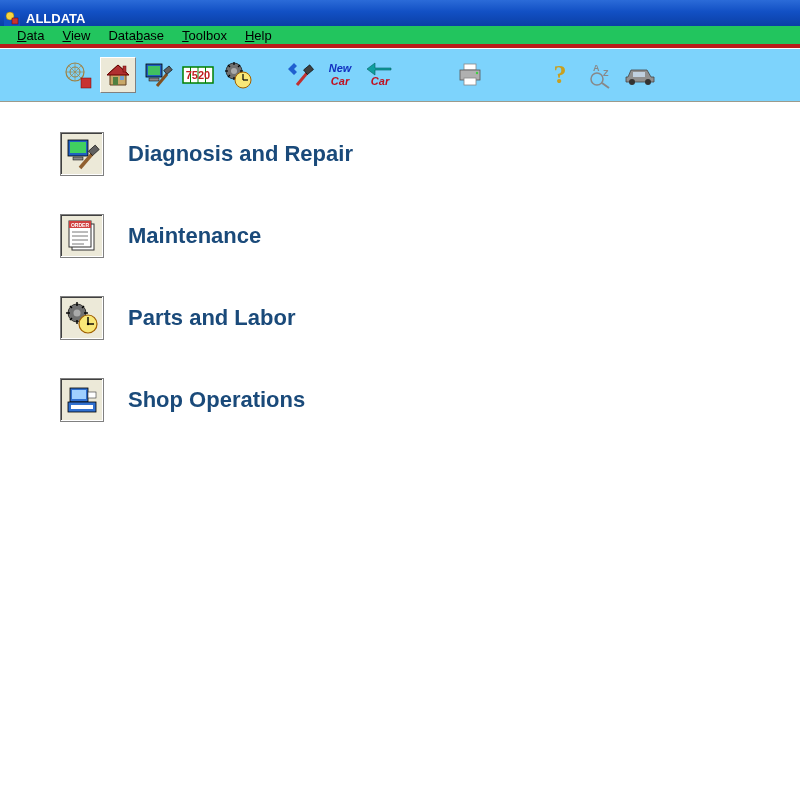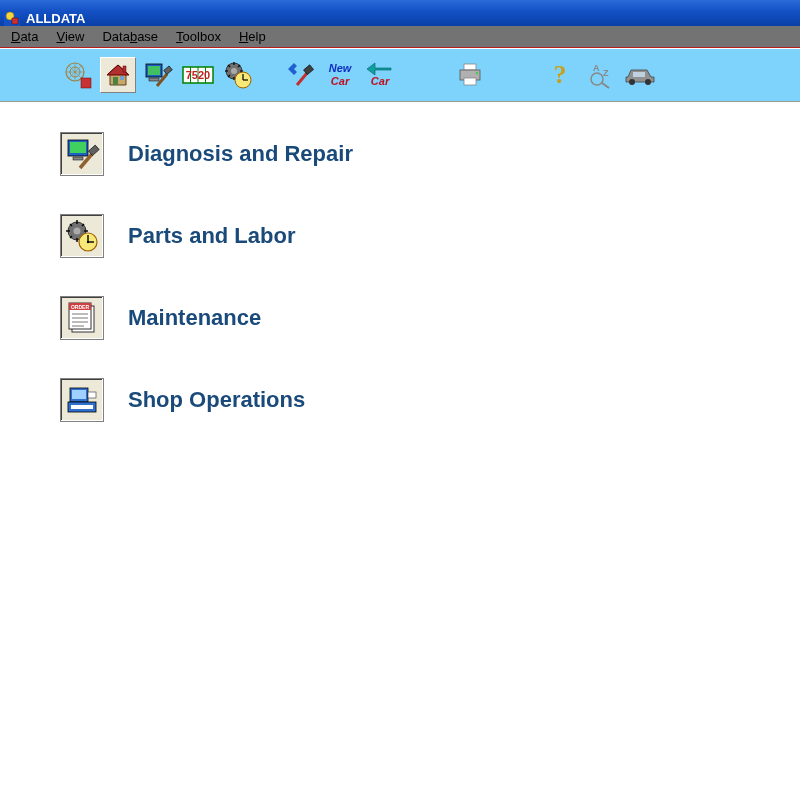--- a/index.html
+++ b/index.html
@@ -21,25 +21,25 @@
     font-weight: bold;
     font-size: 13px;
   }
   .titlebar .app-icon {
     width: 16px; height: 16px;
     margin-right: 6px;
     display: inline-block;
   }
   .menubar {
     height: 22px;
-    background: #737373;
-    border-bottom: 1px solid #b91c1c;
+    background: #22c55e;
+    border-bottom: 4px solid #b91c1c;
     display: flex;
     align-items: center;
-    padding: 0 2px;
+    padding: 0 8px;
     color: #000;
     font-size: 13px;
   }
   .menubar .menu-item {
     padding: 2px 9px;
     cursor: default;
   }
   .menubar .menu-item .ul { text-decoration: underline; }
   .toolbar {
     height: 54px;
@@ -266,20 +266,36 @@
     <div class="icon-box">
       <svg width="36" height="36" viewBox="0 0 36 36">
         <rect x="4" y="4" width="20" height="16" fill="#2060c0" stroke="#000" stroke-width="0.8"></rect>
         <rect x="6" y="6" width="16" height="11" fill="#40d060"></rect>
         <rect x="9" y="21" width="10" height="3" fill="#888" stroke="#000" stroke-width="0.5"></rect>
         <line x1="16" y1="32" x2="28" y2="18" stroke="#906030" stroke-width="3.5"></line>
         <rect x="26" y="13" width="9" height="6" fill="#606060" stroke="#000" stroke-width="0.6" transform="rotate(-42 28 16)"></rect>
       </svg>
     </div>
     <span class="main-link">Diagnosis and Repair</span>
+  </div>
+
+  <div class="main-item">
+    <div class="icon-box">
+      <svg width="36" height="36" viewBox="0 0 36 36">
+        <rect x="8" y="6" width="22" height="26" fill="#fff" stroke="#333" stroke-width="1"></rect>
+        <rect x="5" y="3" width="22" height="26" fill="#fff" stroke="#333" stroke-width="1"></rect>
+        <rect x="5" y="3" width="22" height="7" fill="#d04040"></rect>
+        <text x="16" y="9" text-anchor="middle" font-size="5" fill="#fff" font-weight="bold">ORDER</text>
+        <line x1="8" y1="14" x2="24" y2="14" stroke="#555" stroke-width="0.8"></line>
+        <line x1="8" y1="18" x2="24" y2="18" stroke="#555" stroke-width="0.8"></line>
+        <line x1="8" y1="22" x2="24" y2="22" stroke="#555" stroke-width="0.8"></line>
+        <line x1="8" y1="26" x2="20" y2="26" stroke="#555" stroke-width="0.8"></line>
+      </svg>
+    </div>
+    <span class="main-link">Maintenance</span>
   </div>
 
   <div class="main-item">
     <div class="icon-box">
       <svg width="36" height="36" viewBox="0 0 36 36">
         <circle cx="13" cy="13" r="9" fill="#707070" stroke="#000" stroke-width="0.7"></circle>
         <circle cx="13" cy="13" r="3.5" fill="#aaa"></circle>
         <g stroke="#000" stroke-width="1.4">
           <line x1="13" y1="2" x2="13" y2="6"></line>
             <line x1="13" y1="20" x2="13" y2="24"></line>
@@ -295,36 +311,20 @@
         <line x1="24" y1="24" x2="30" y2="24" stroke="#000" stroke-width="1.4"></line>
         <circle cx="24" cy="24" r="1.2" fill="#000"></circle>
       </svg>
     </div>
     <span class="main-link">Parts and Labor</span>
   </div>
 
   <div class="main-item">
     <div class="icon-box">
       <svg width="36" height="36" viewBox="0 0 36 36">
-        <rect x="8" y="6" width="22" height="26" fill="#fff" stroke="#333" stroke-width="1"></rect>
-        <rect x="5" y="3" width="22" height="26" fill="#fff" stroke="#333" stroke-width="1"></rect>
-        <rect x="5" y="3" width="22" height="7" fill="#d04040"></rect>
-        <text x="16" y="9" text-anchor="middle" font-size="5" fill="#fff" font-weight="bold">ORDER</text>
-        <line x1="8" y1="14" x2="24" y2="14" stroke="#555" stroke-width="0.8"></line>
-        <line x1="8" y1="18" x2="24" y2="18" stroke="#555" stroke-width="0.8"></line>
-        <line x1="8" y1="22" x2="24" y2="22" stroke="#555" stroke-width="0.8"></line>
-        <line x1="8" y1="26" x2="20" y2="26" stroke="#555" stroke-width="0.8"></line>
-      </svg>
-    </div>
-    <span class="main-link">Maintenance</span>
-  </div>
-
-  <div class="main-item">
-    <div class="icon-box">
-      <svg width="36" height="36" viewBox="0 0 36 36">
         <rect x="6" y="6" width="18" height="14" fill="#3070d0" stroke="#000" stroke-width="0.8"></rect>
         <rect x="8" y="8" width="14" height="9" fill="#a0d0ff"></rect>
         <rect x="4" y="20" width="28" height="10" fill="#3070d0" stroke="#000" stroke-width="0.8"></rect>
         <rect x="7" y="23" width="22" height="4" fill="#fff"></rect>
         <rect x="24" y="10" width="8" height="6" fill="#fff" stroke="#333" stroke-width="0.6"></rect>
       </svg>
     </div>
     <span class="main-link">Shop Operations</span>
   </div>
 

